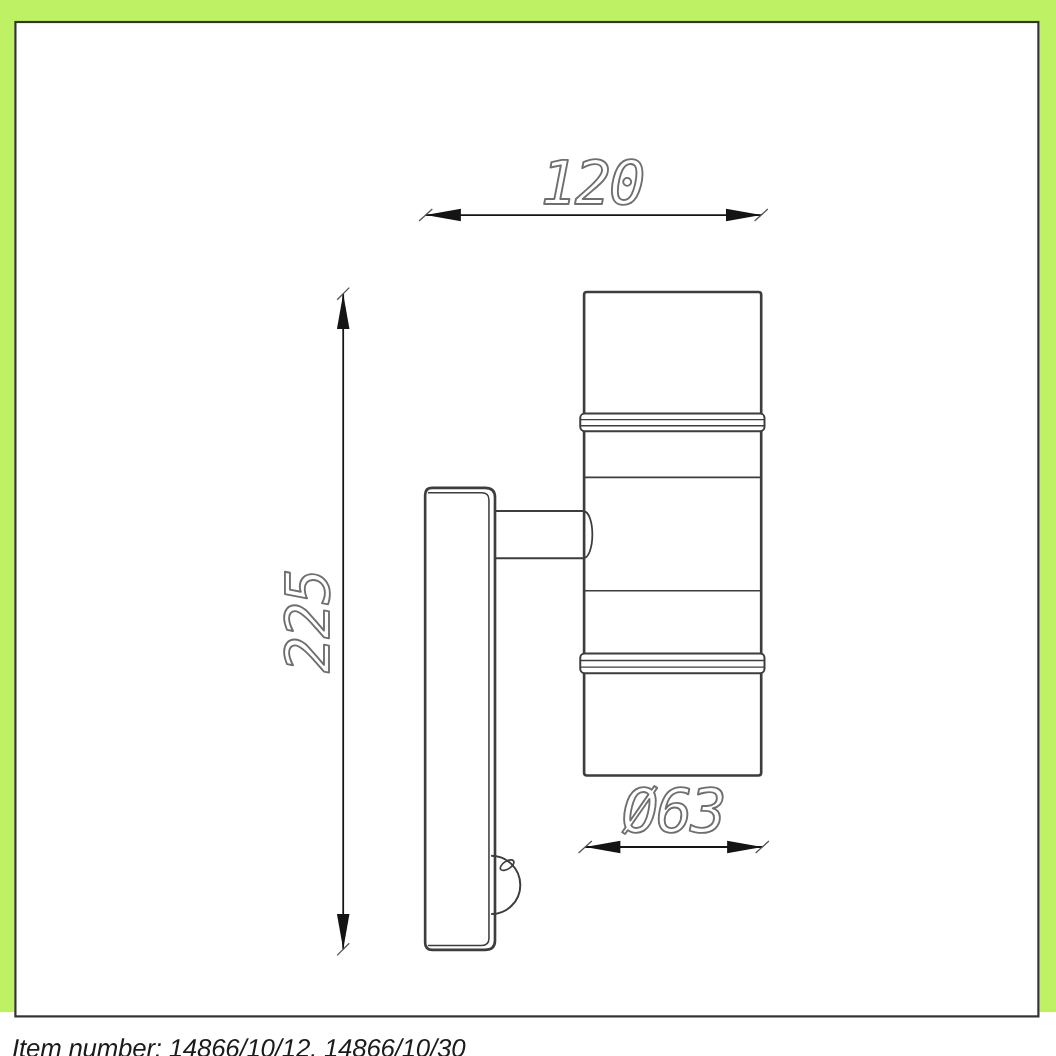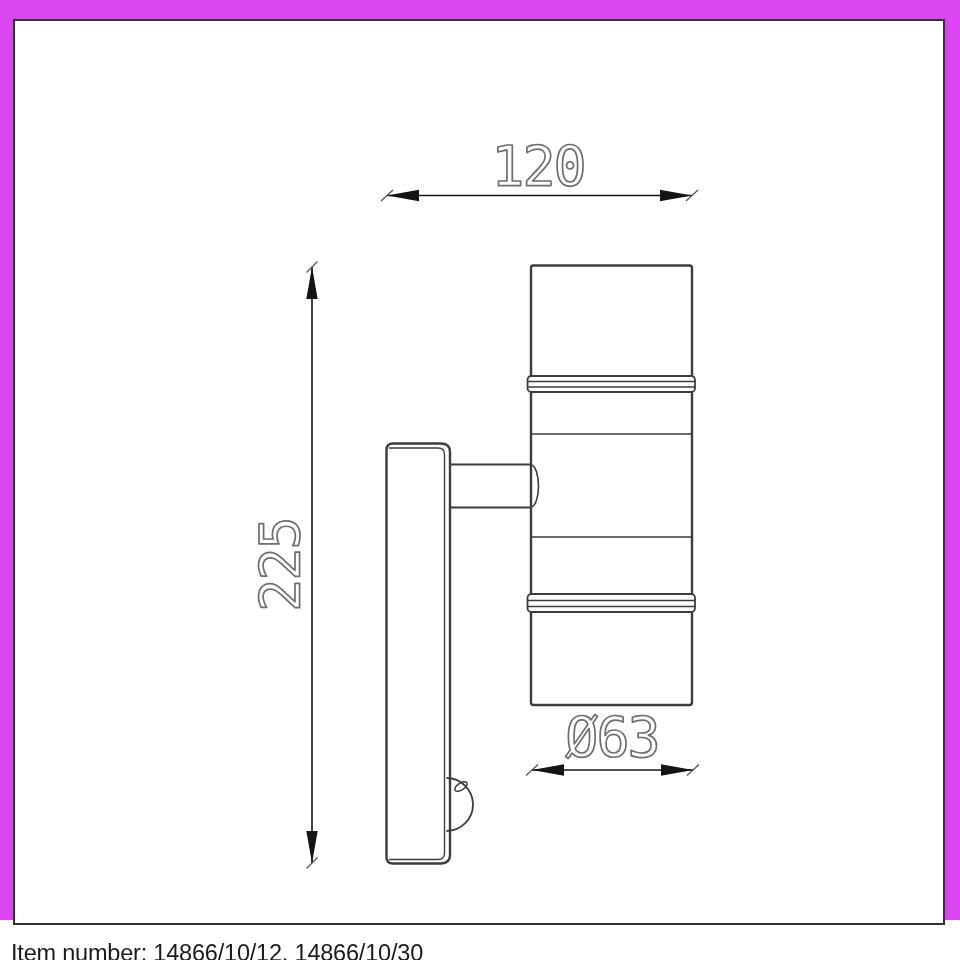--- a/index.html
+++ b/index.html
@@ -8,21 +8,22 @@
     background: #ffffff;
     width: 960px;
     height: 960px;
     font-family: "Liberation Sans", sans-serif;
     overflow: hidden;
   }
   .stage {
     position: relative;
     width: 960px;
     height: 920px;
-    background: #d946ef;
+    background: #bef264;
+    font-style: italic;
   }
   .frame {
     position: absolute;
     left: 13px;
     top: 19px;
     width: 932px;
     height: 906px;
     border: 2.5px solid #333333;
     box-sizing: border-box;
     background: #ffffff;

